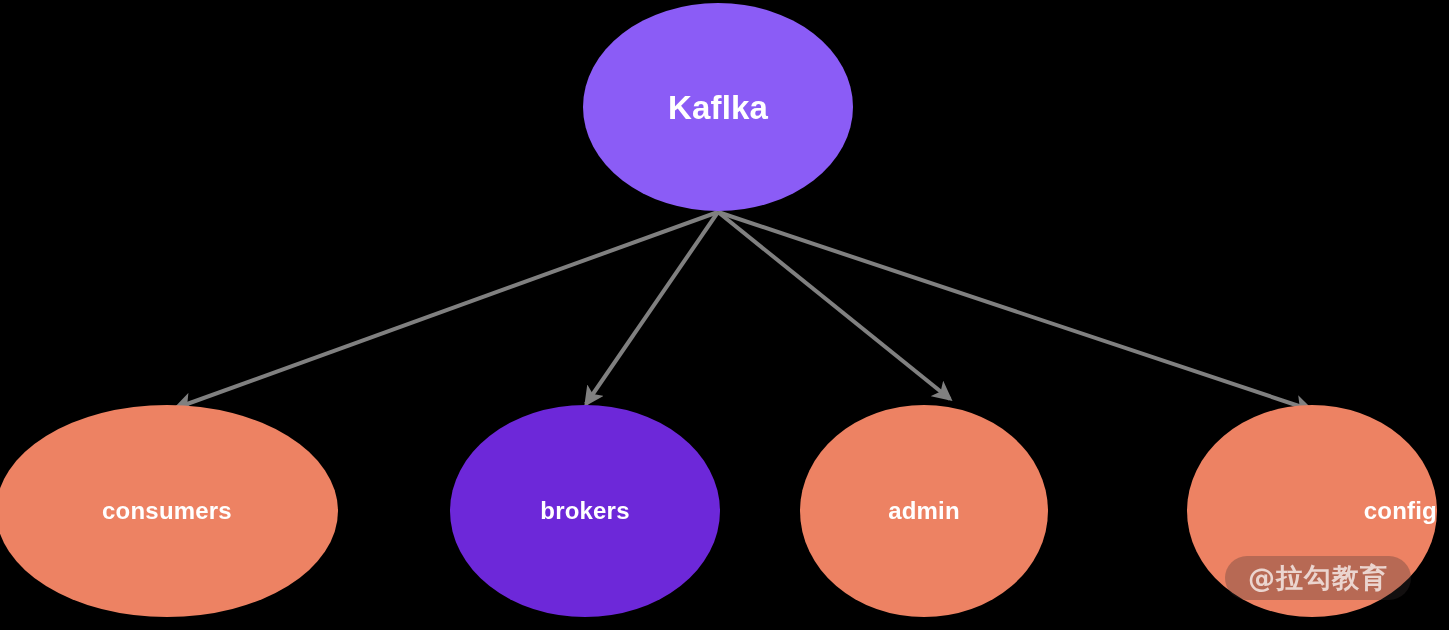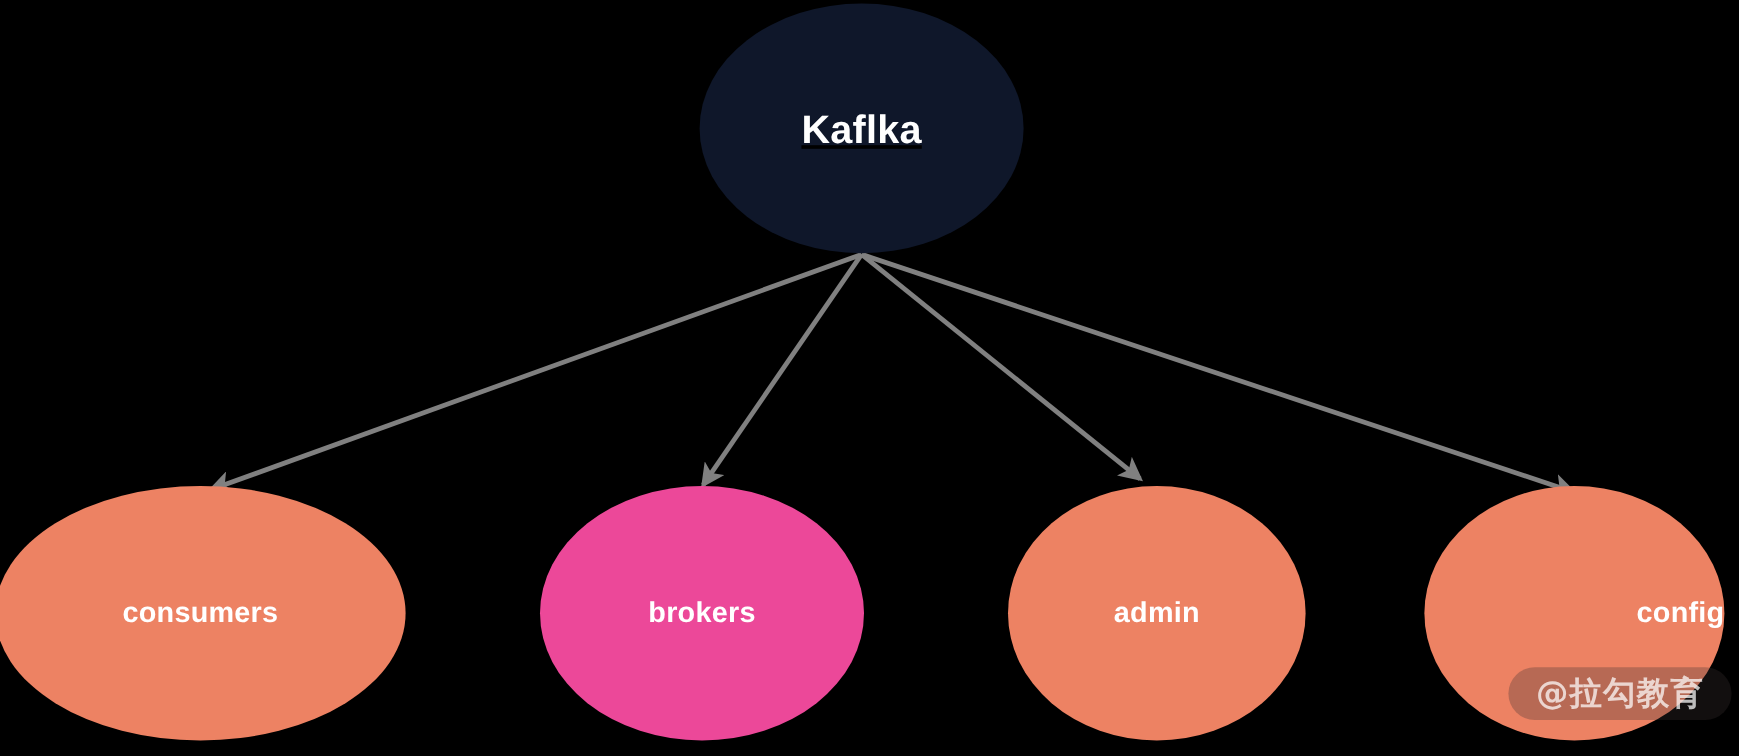--- a/index.html
+++ b/index.html
@@ -77,21 +77,21 @@
     left: 1187px;
     top: 405px;
     width: 250px;
     height: 213px;
     background: #ed8263;
   }
   .child .node-label { font-size: 24px; font-weight: 600; }
 
   #watermark {
     position: absolute;
-    left: 1257px;
+    left: 1225px;
     top: 556px;
     width: 186px;
     height: 44px;
     border-radius: 22px;
     background: rgba(60, 50, 50, 0.30);
     display: flex;
     align-items: center;
     justify-content: center;
     pointer-events: none;
   }
@@ -116,33 +116,33 @@
       </marker>
     </defs>
     <g id="edges-group">
         <line x1="718" y1="212" x2="176" y2="408" stroke="#808080" stroke-width="4" stroke-linecap="butt" marker-end="url(#arrowhead)"></line>
         <line x1="718" y1="212" x2="586" y2="404" stroke="#808080" stroke-width="4" stroke-linecap="butt" marker-end="url(#arrowhead)"></line>
         <line x1="718" y1="212" x2="950" y2="399" stroke="#808080" stroke-width="4" stroke-linecap="butt" marker-end="url(#arrowhead)"></line>
         <line x1="718" y1="212" x2="1311" y2="410" stroke="#808080" stroke-width="4" stroke-linecap="butt" marker-end="url(#arrowhead)"></line>
       </g>
   </svg>
 
-  <div class="node" id="node-root" style="left: 583px; top: 3px; width: 270px; height: 208px; background: #0f172a; text-decoration: underline;">
+  <div class="node" id="node-root" style="left: 583px; top: 3px; width: 270px; height: 208px; background: #8b5cf6;">
     <span class="node-label" style="color: rgb(255, 255, 255);">Kaflka</span>
   </div>
 
   <div class="node child" id="node-consumers" style="left: -4px; top: 405px; width: 342px; height: 212px; background: rgb(237, 130, 99);">
     <span class="node-label" style="color: rgb(255, 255, 255);">consumers</span>
   </div>
 
-  <div class="node child" id="node-brokers" style="left: 450px; top: 405px; width: 270px; height: 212px; background: #ec4899; justify-content: center;">
+  <div class="node child" id="node-brokers" style="left: 450px; top: 405px; width: 270px; height: 212px; background: #6d28d9; justify-content: center;">
     <span class="node-label" style="color: rgb(255, 255, 255);">brokers</span>
   </div>
 
-  <div class="node child" id="node-admin" style="left: 840px; top: 405px; width: 248px; height: 212px; background: rgb(237, 130, 99);">
+  <div class="node child" id="node-admin" style="left: 800px; top: 405px; width: 248px; height: 212px; background: rgb(237, 130, 99);">
     <span class="node-label" style="color: rgb(255, 255, 255);">admin</span>
   </div>
 
   <div class="node child" id="node-config" style="left: 1187px; top: 405px; width: 250px; height: 212px; background: rgb(237, 130, 99); justify-content: flex-end;">
     <span class="node-label" style="color: rgb(255, 255, 255);">config</span>
   </div>
 
   <div id="watermark">
     <span class="wm-text">@拉勾教育</span>
   </div>

